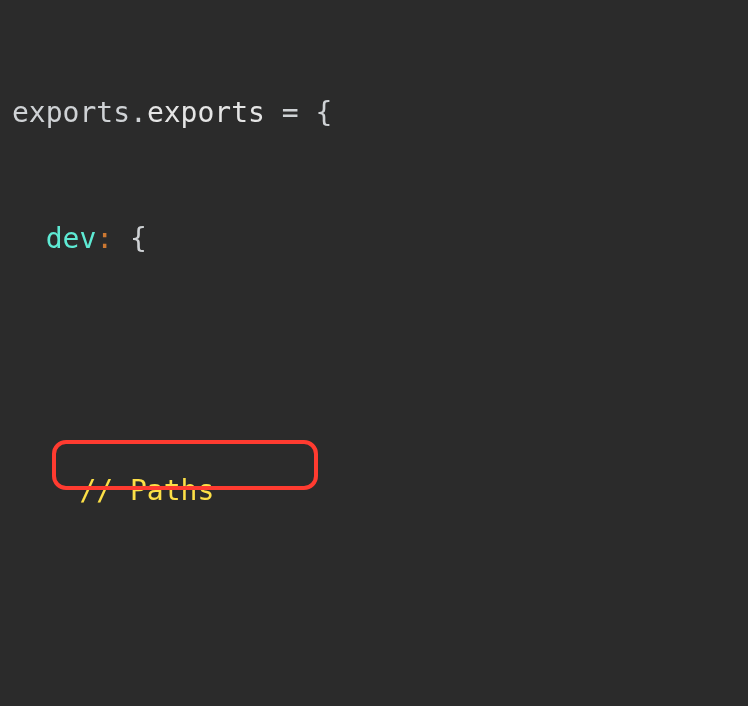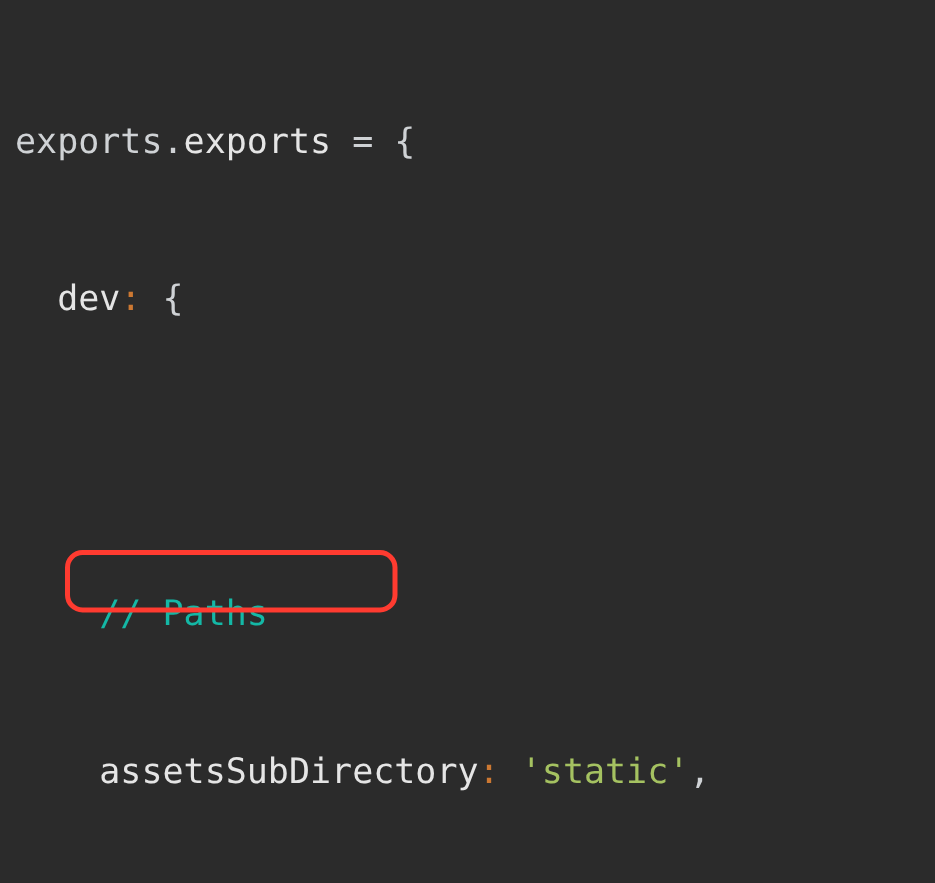--- a/index.html
+++ b/index.html
@@ -13,41 +13,40 @@
     height: 706px;
   }
   .editor {
     padding: 8px 0 0 12px;
     white-space: pre;
   }
   .line { display: block; position: relative; }
   .tok-module   { color: #cfd2d5; }
   .tok-exports  { color: #e5e5e5; }
   .tok-punct    { color: #cfd2d5; }
-  .tok-prop     { color: #e5e5e5; margin-top: 46px; }
+  .tok-prop     { color: #5eead4; margin-top: 46px; }
   .tok-string   { color: #a5c261; }
-  .tok-comment  { color: #14b8a6; }
+  .tok-comment  { color: #fde047; }
   .tok-colon    { color: #cc7832; }
 
   .highlight-box {
     position: absolute;
     border: 4px solid #ff3b30;
     border-radius: 14px;
     pointer-events: none;
   }
 </style>
 </head>
 <body>
 
 <div class="editor">
   <span class="line"><span class="tok-module">exports</span><span class="tok-punct">.</span><span class="tok-exports">exports</span><span class="tok-punct"> = </span><span class="tok-punct">{</span></span>
   <span class="line"><span>  </span><span class="tok-prop">dev</span><span class="tok-colon">: </span><span class="tok-punct">{</span></span>
   <span class="line"> </span>
   <span class="line"><span>    </span><span class="tok-comment">// Paths</span></span>
-  <span class="line"><span>    </span><span class="tok-prop">assetsSubDirectory</span><span class="tok-colon">: </span><span class="tok-string">'static'</span><span class="tok-punct">,</span></span>
   
   
   
   
   
   
   
   
   
   

